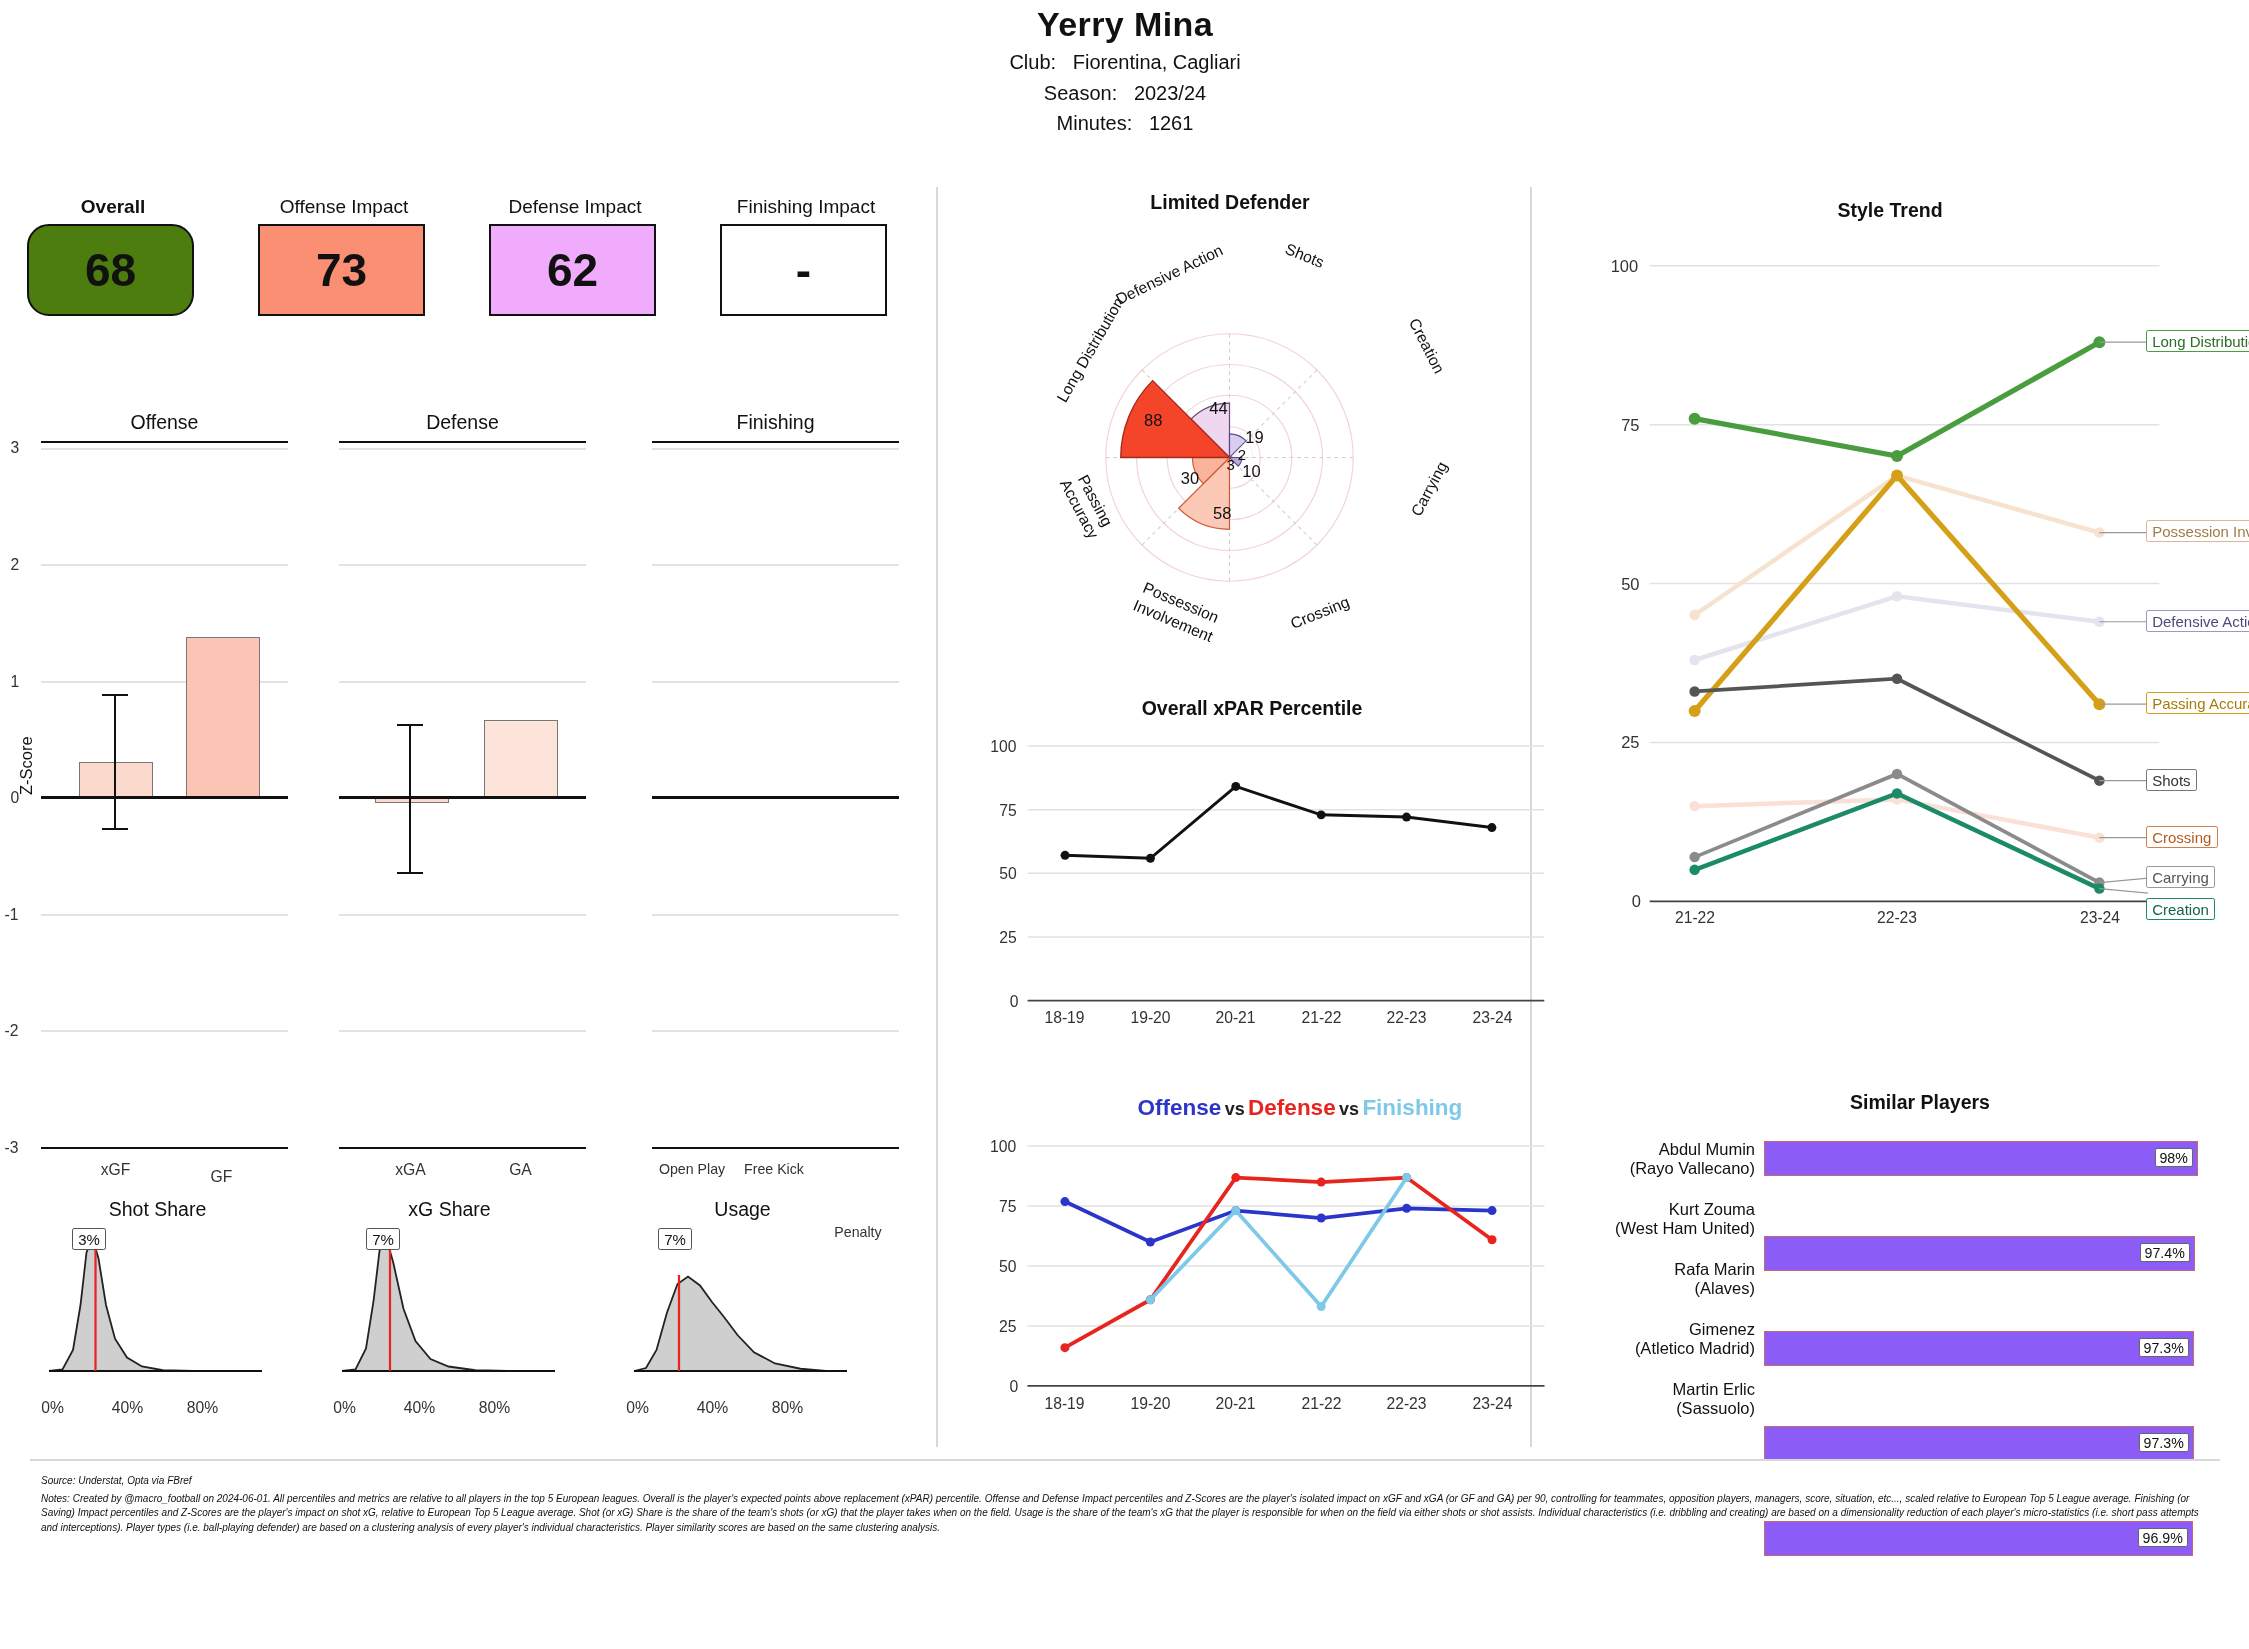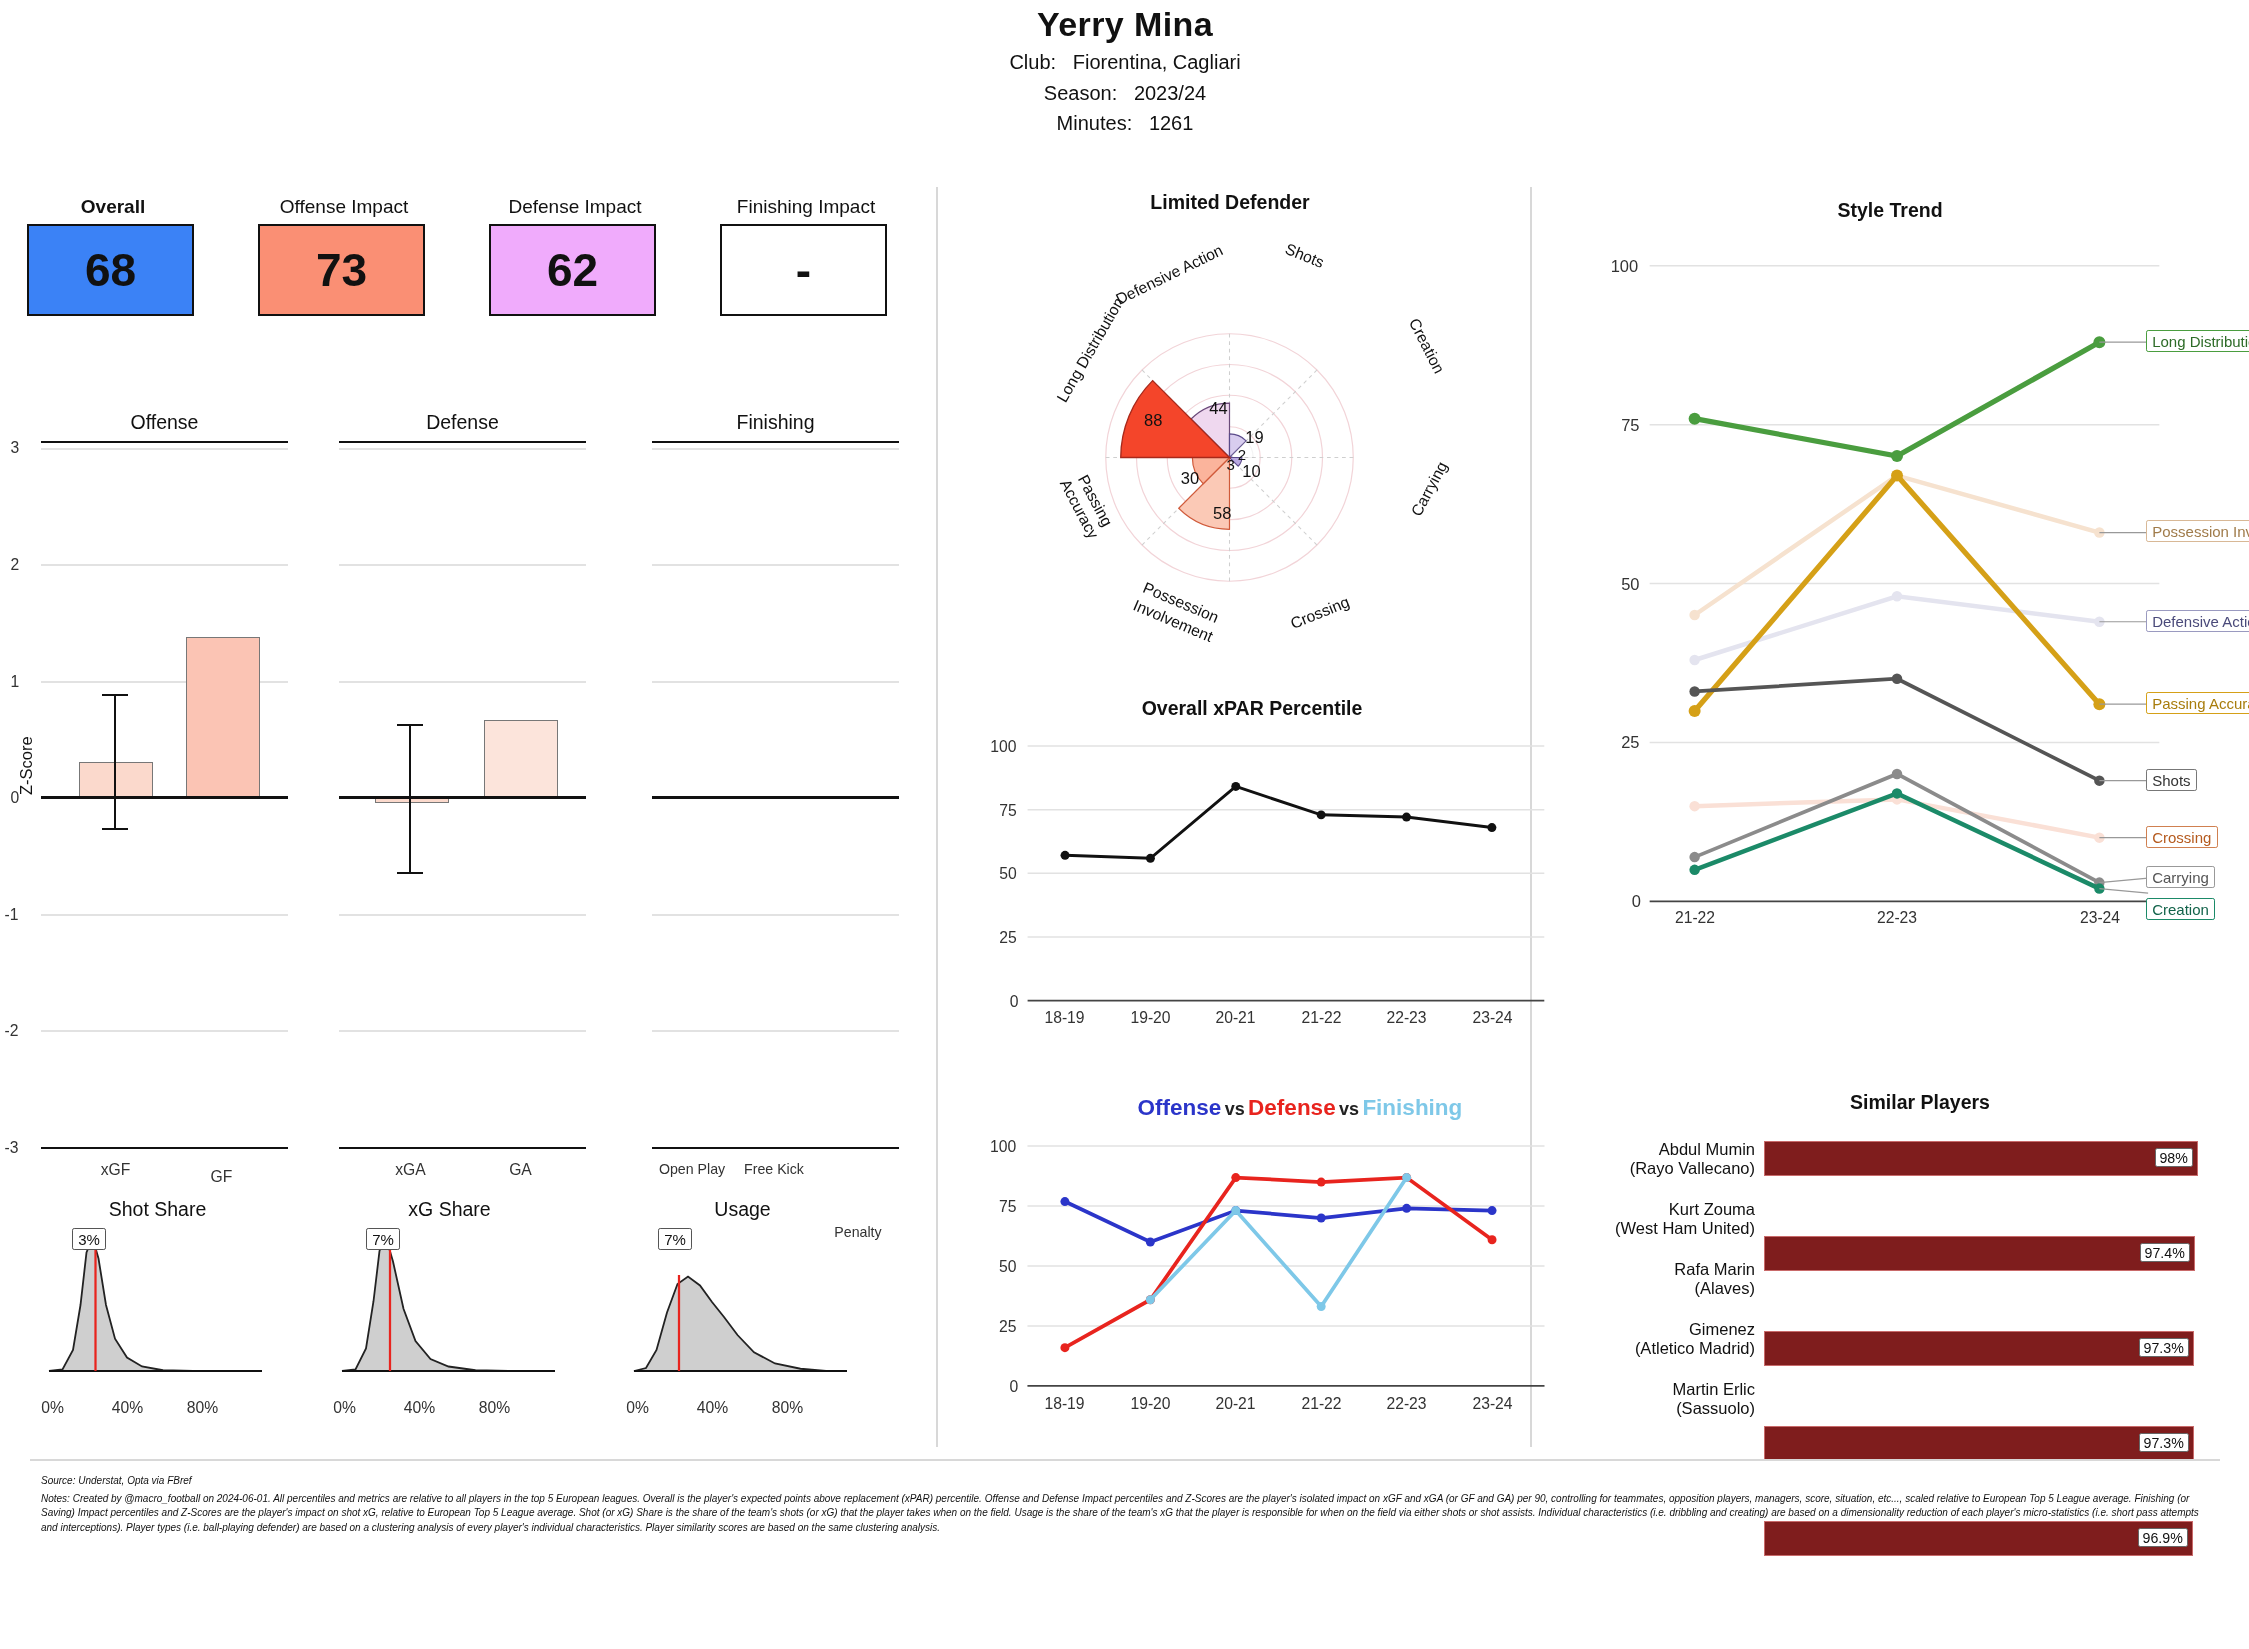--- a/index.html
+++ b/index.html
@@ -38,21 +38,21 @@
   }
   .bar{position:absolute;border:0.7px solid #777;}
   .errbar{position:absolute;background:#111;width:2.2px;}
   .errcap{position:absolute;background:#111;height:2.2px;width:25.5px;}
   .dens-lbl{
     position:absolute;font-size:15px;border:0.7px solid #555;background:#fff;
     padding:1.5px 5.2px;border-radius:2.2px;
   }
   
   .sp-name{font-size:16.5px;text-align:right;line-height:1.15;}
-  .sp-bar{background:#7f1d1d;border:0.7px solid #c96a6a;height:33px;position:relative;}
+  .sp-bar{background:#8b5cf6;border:0.7px solid #c96a6a;height:33px;position:relative;}
   .sp-val{
     position:absolute;right:4.5px;top:6px;font-size:14.2px;background:#fff;border:0.7px solid #666;
     border-radius:2.2px;padding:0.7px 3.7px;
   }
   
   .st-lbl{
     position:absolute;font-size:15px;background:#fff;border:0.7px solid #777;border-radius:2.2px;
     padding:1.5px 5.2px;white-space:nowrap;
   }
   
@@ -78,21 +78,21 @@
   </div>
   <div class="meta">
     <span>Minutes:</span>
     &nbsp;
     <span>1261</span>
   </div>
 </div>
 
 <div class="abs" style="left:27px;top:196px;">
   <div class="score-title" style="width:172px;font-weight:bold;">Overall</div>
-  <div class="score-box" style="background:#3b82f6;">68</div>
+  <div class="score-box" style="background:#4d7c0f;border-radius:22px;">68</div>
 </div>
 <div class="abs" style="left:258px;top:196px;">
   <div class="score-title" style="width:172px;">Offense Impact</div>
   <div class="score-box" style="background:#fa8f74;">73</div>
 </div>
 <div class="abs" style="left:489px;top:196px;">
   <div class="score-title" style="width:172px;">Defense Impact</div>
   <div class="score-box" style="background:#f0abfc;">62</div>
 </div>
 <div class="abs" style="left:720px;top:196px;">

